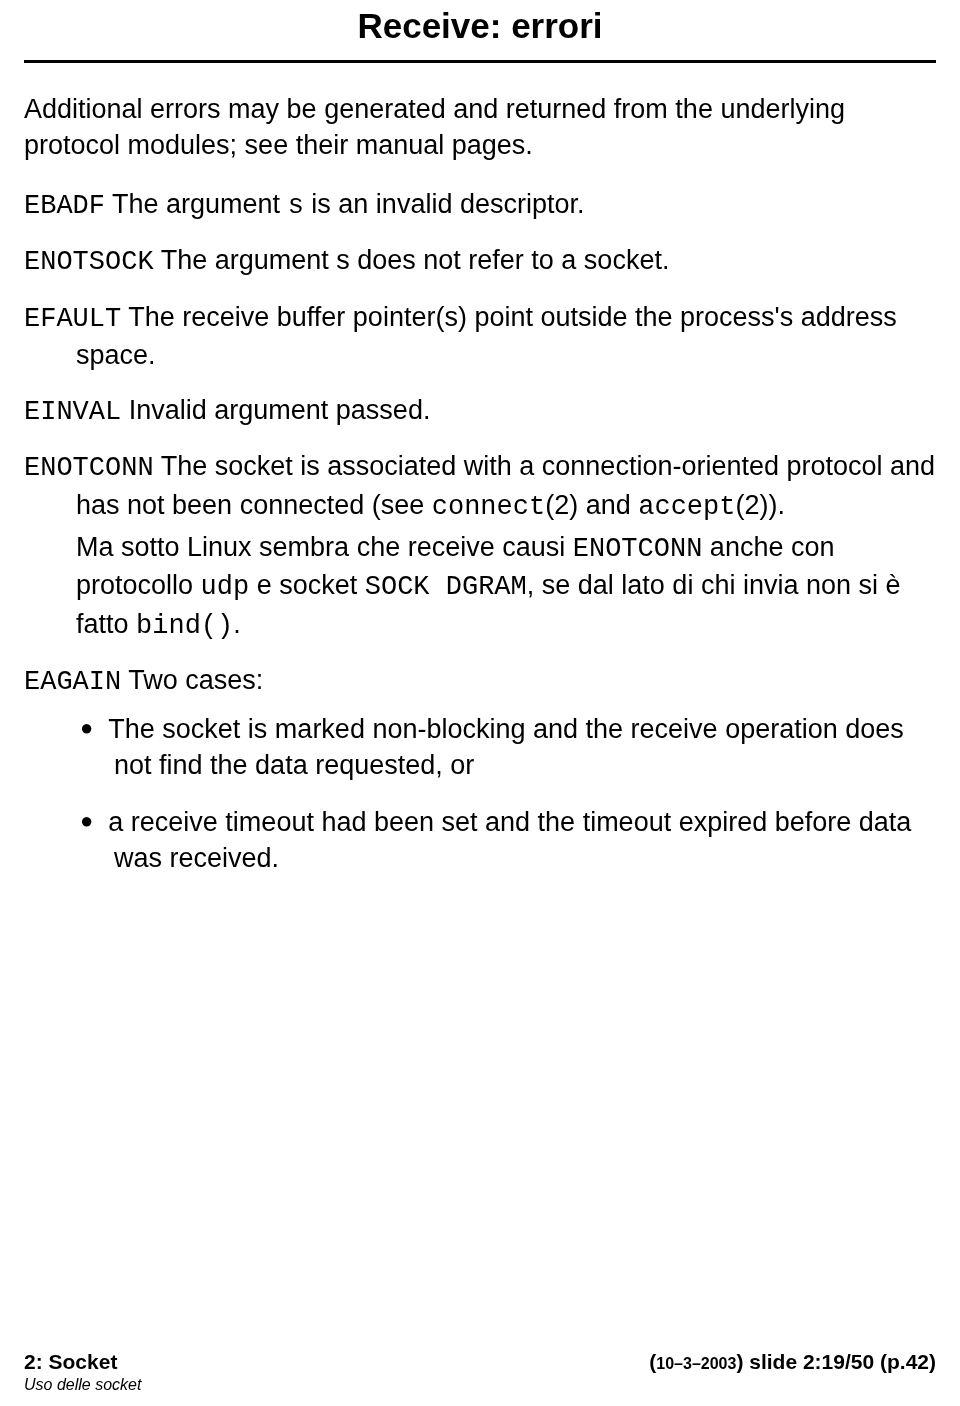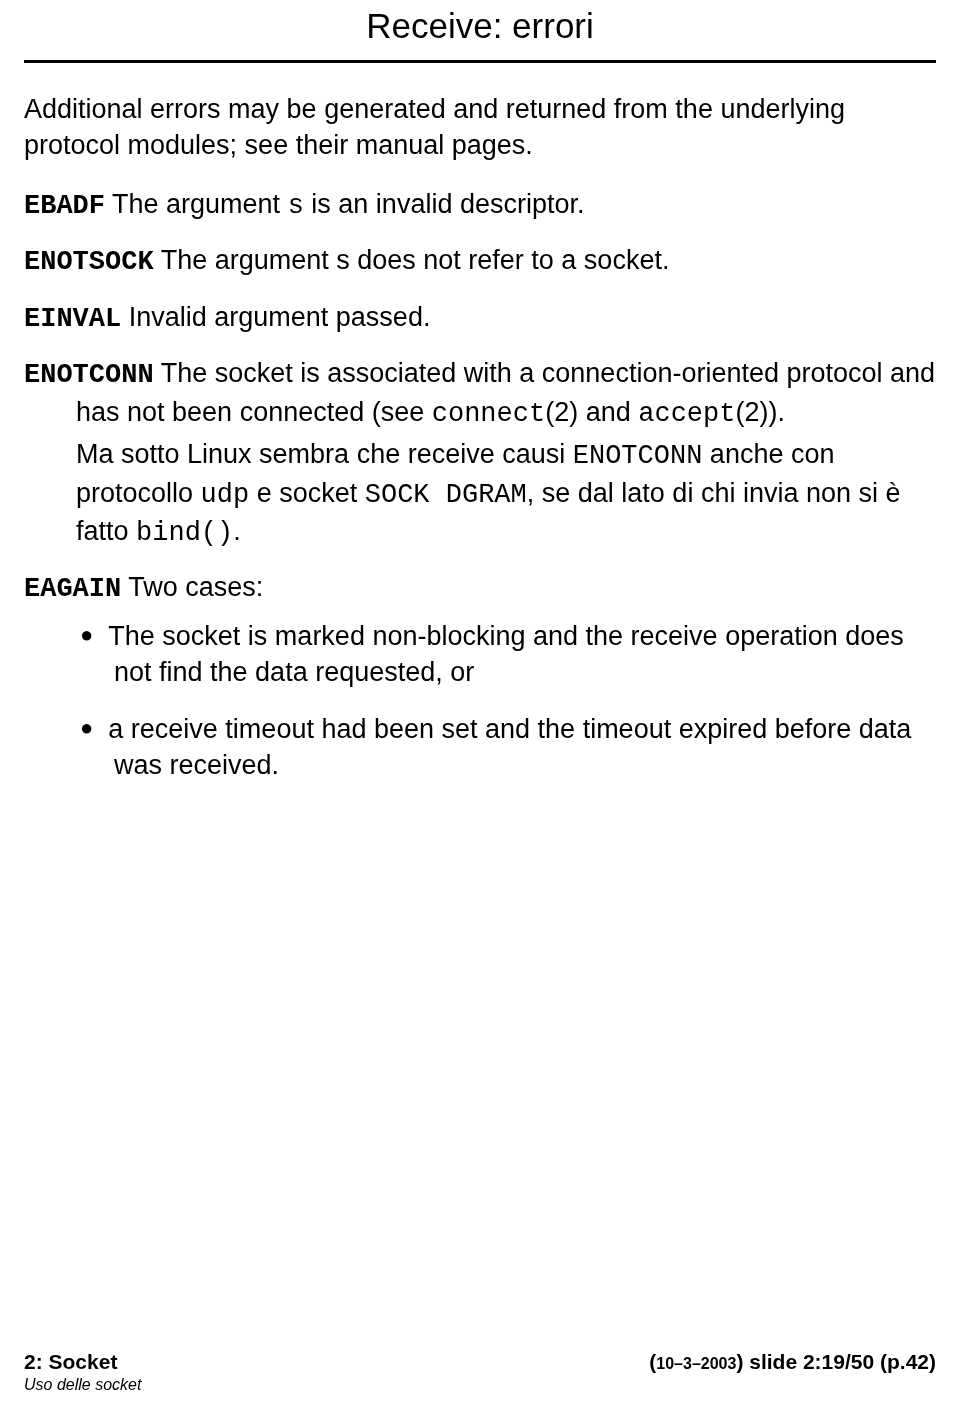--- a/index.html
+++ b/index.html
@@ -10,21 +10,21 @@
     background: #fff;
     color: #000;
     position: relative;
     padding: 0;
   }
   .container {
     padding: 0 24px;
   }
   .title {
     text-align: center;
-    font-weight: normal;
+    font-weight: bold;
     font-size: 35px;
     padding-top: 6px;
     padding-bottom: 14px;
   }
   .divider {
     border: none;
     border-top: 3px solid #000;
     margin-bottom: 28px;
   }
   .para {
@@ -32,21 +32,21 @@
     line-height: 1.35;
     margin-bottom: 22px;
   }
   .entry {
     font-size: 27px;
     line-height: 1.35;
     margin-bottom: 18px;
   }
   .term {
     font-family: "Courier New", Courier, monospace;
-    font-weight: bold;
+    font-weight: normal;
     margin-top: 18px;
   }
   .code {
     font-family: "Courier New", Courier, monospace;
   }
   .hang {
     padding-left: 52px;
     text-indent: -52px;
   }
   .para2 {
@@ -101,20 +101,23 @@
   <p class="para">Additional errors may be generated and returned from the underlying protocol modules; see their manual pages.</p>
 
   <div class="entry">
     <span class="term">EBADF</span><span> The argument </span><span class="code">s</span><span> is an invalid descriptor.</span>
   </div>
 
   <div class="entry">
     <span class="term">ENOTSOCK</span><span> The argument s does not refer to a socket.</span>
   </div>
 
+  <div class="entry hang">
+    <span class="term">EFAULT</span><span> The receive buffer pointer(s) point outside the process's address space.</span>
+  </div>
 
   <div class="entry">
     <span class="term">EINVAL</span><span> Invalid argument passed.</span>
   </div>
 
   <div>
     <div class="entry hang" style="margin-bottom:4px;">
       <span class="term">ENOTCONN</span><span> The socket is associated with a connection-oriented protocol and has not been connected (see </span><span class="code">connect</span><span>(2) and </span><span class="code">accept</span><span>(2)).</span>
     </div>
     <div class="para2">

